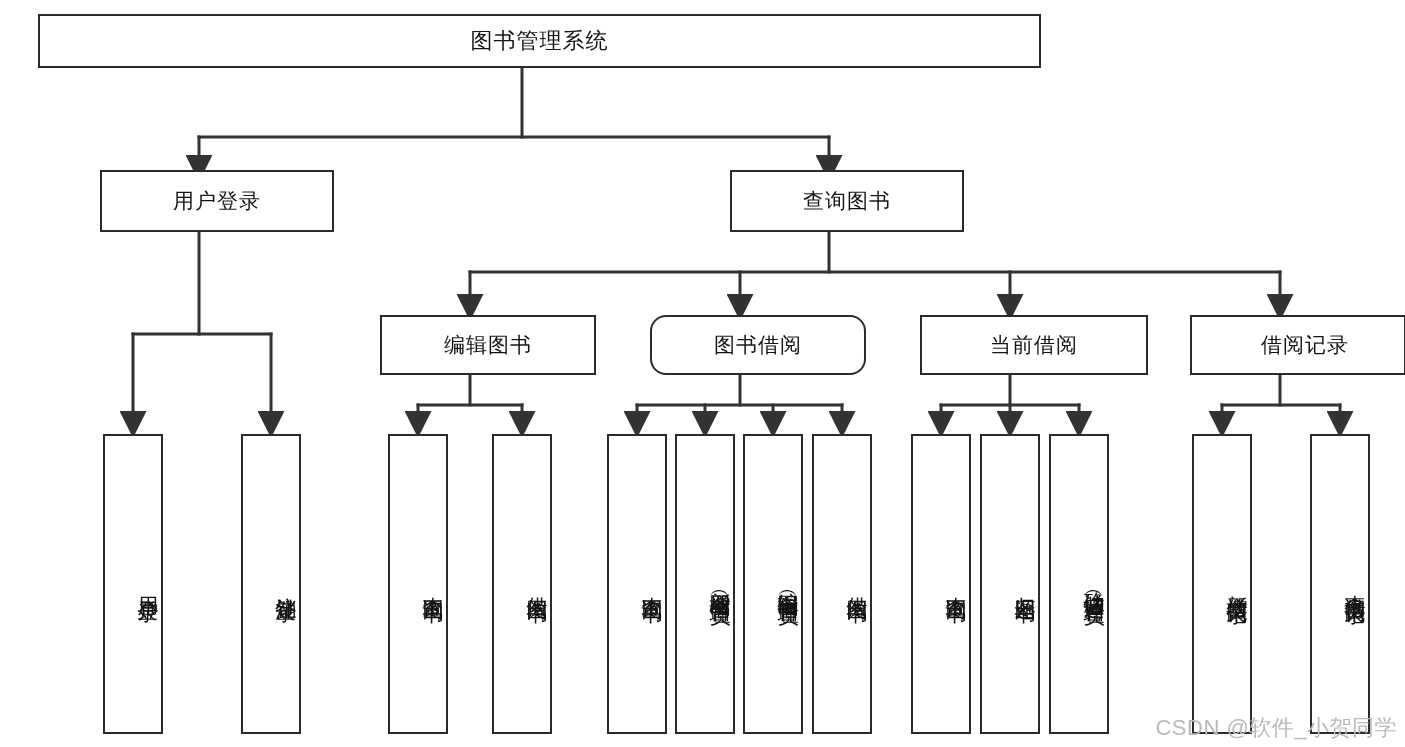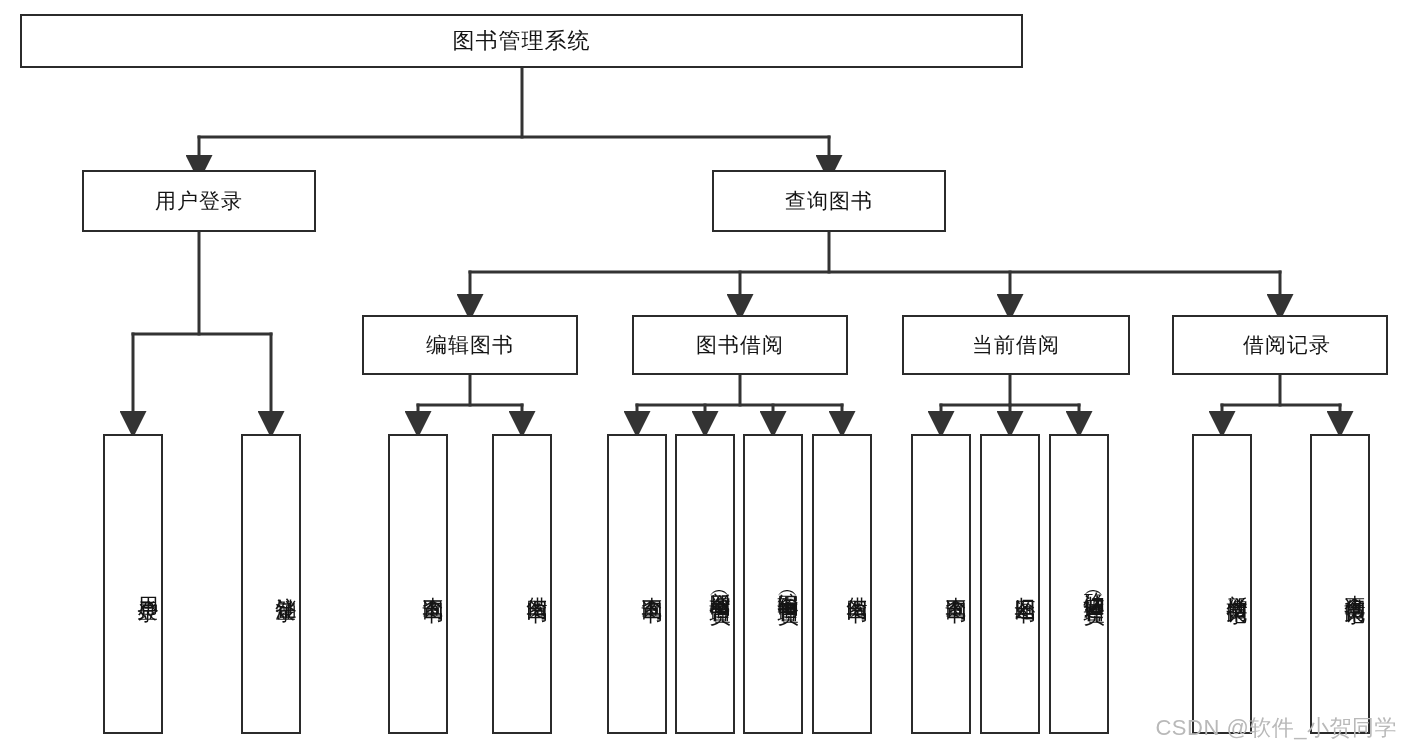--- a/index.html
+++ b/index.html
@@ -36,20 +36,21 @@
     justify-content: center;
     text-align: center;
     color: #141414;
     z-index: 3;
   }
   .node-h {
     font-size: 21px;
     letter-spacing: 1px;
     line-height: 1.2;
     padding: 0 6px;
+    margin-left: 18px;
   }
   .node-root {
     font-size: 22px;
   }
   .node-v {
     writing-mode: vertical-rl;
     text-orientation: upright;
     font-size: 21px;
     line-height: 1.22;
     letter-spacing: 2px;
@@ -135,21 +136,21 @@
   <div class="node node-h" style="left:82px; top:170px; width:234px; height:62px;">
     <span>用户登录</span>
   </div>
   <div class="node node-h" style="left:712px; top:170px; width:234px; height:62px;">
     <span>查询图书</span>
   </div>
 
   <div class="node node-h" style="left:362px; top:315px; width:216px; height:60px;">
     <span>编辑图书</span>
   </div>
-  <div class="node node-h" style="left:632px; top:315px; width:216px; height:60px;">
+  <div class="node node-h" style="left:632px; top:315px; width:216px; height:60px;border-radius:16px;">
     <span>图书借阅</span>
   </div>
   <div class="node node-h" style="left:902px; top:315px; width:228px; height:60px;">
     <span>当前借阅</span>
   </div>
   <div class="node node-h" style="left:1172px; top:315px; width:216px; height:60px;padding-left:20px;">
     <span>借阅记录</span>
   </div>
 
   <div class="node node-v" style="left:103px; top:434px; width:60px; height:300px;">

